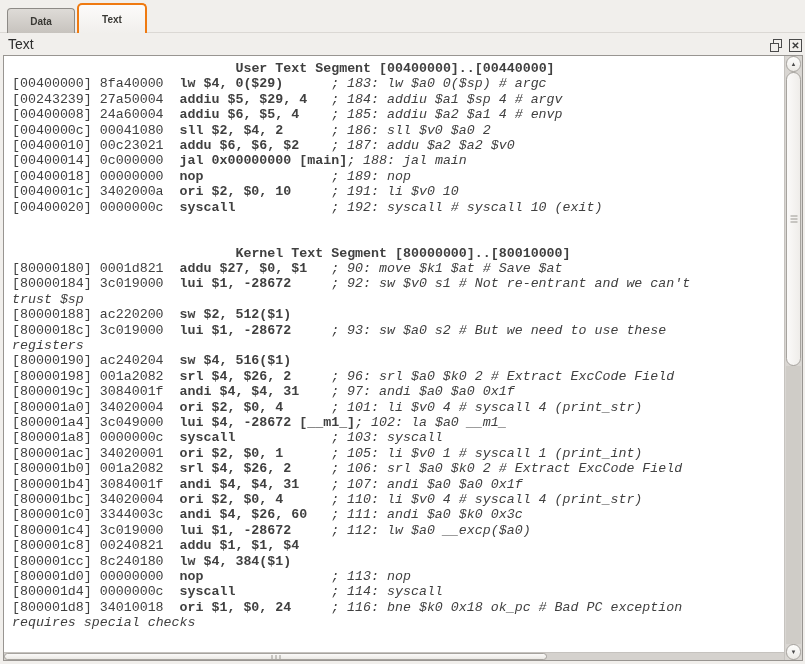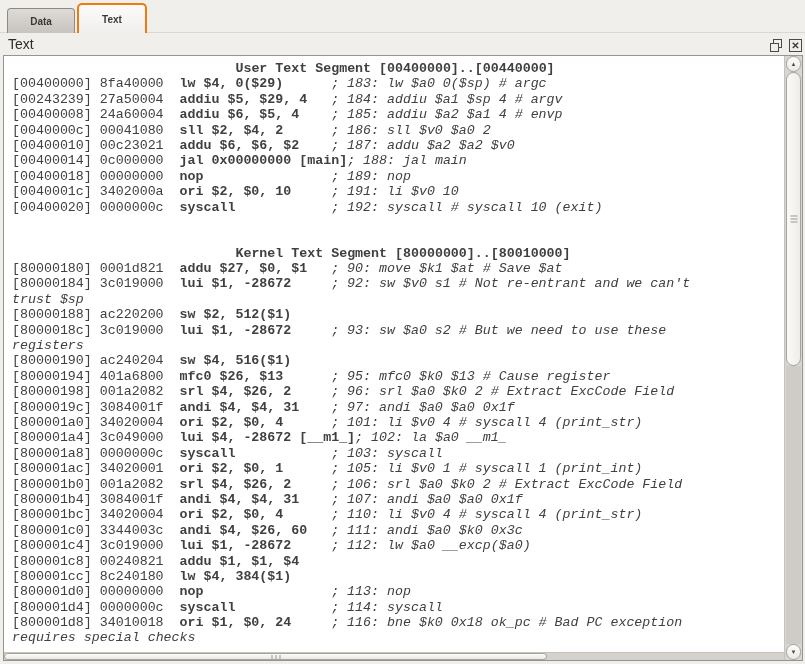--- a/index.html
+++ b/index.html
@@ -107,21 +107,20 @@
         <div class="ln blank"></div>
         <div class="ln blank"></div>
         <div class="ln header">Kernel Text Segment [80000000]..[80010000]</div>
         <div class="ln ins"><span class="addr">[80000180]</span><span class="hex">0001d821</span><span class="instr">addu $27, $0, $1</span><span class="cmt">; 90: move $k1 $at # Save $at</span></div>
         <div class="ln ins"><span class="addr">[80000184]</span><span class="hex">3c019000</span><span class="instr">lui $1, -28672</span><span class="cmt">; 92: sw $v0 s1 # Not re-entrant and we can't</span></div>
         <div class="ln wrap">trust $sp</div>
         <div class="ln ins"><span class="addr">[80000188]</span><span class="hex">ac220200</span><span class="instr">sw $2, 512($1)</span></div>
         <div class="ln ins"><span class="addr">[8000018c]</span><span class="hex">3c019000</span><span class="instr">lui $1, -28672</span><span class="cmt">; 93: sw $a0 s2 # But we need to use these</span></div>
         <div class="ln wrap">registers</div>
         <div class="ln ins"><span class="addr">[80000190]</span><span class="hex">ac240204</span><span class="instr">sw $4, 516($1)</span></div>
-        <div class="ln ins"><span class="addr">[80000194]</span><span class="hex">401a6800</span><span class="instr">mfc0 $26, $13</span><span class="cmt">; 95: mfc0 $k0 $13 # Cause register</span></div>
         <div class="ln ins"><span class="addr">[80000198]</span><span class="hex">001a2082</span><span class="instr">srl $4, $26, 2</span><span class="cmt">; 96: srl $a0 $k0 2 # Extract ExcCode Field</span></div>
         <div class="ln ins"><span class="addr">[8000019c]</span><span class="hex">3084001f</span><span class="instr">andi $4, $4, 31</span><span class="cmt">; 97: andi $a0 $a0 0x1f</span></div>
         <div class="ln ins"><span class="addr">[800001a0]</span><span class="hex">34020004</span><span class="instr">ori $2, $0, 4</span><span class="cmt">; 101: li $v0 4 # syscall 4 (print_str)</span></div>
         <div class="ln ins"><span class="addr">[800001a4]</span><span class="hex">3c049000</span><span class="instr">lui $4, -28672 [__m1_]</span><span class="cmt">; 102: la $a0 __m1_</span></div>
         <div class="ln ins"><span class="addr">[800001a8]</span><span class="hex">0000000c</span><span class="instr">syscall</span><span class="cmt">; 103: syscall</span></div>
         <div class="ln ins"><span class="addr">[800001ac]</span><span class="hex">34020001</span><span class="instr">ori $2, $0, 1</span><span class="cmt">; 105: li $v0 1 # syscall 1 (print_int)</span></div>
         <div class="ln ins"><span class="addr">[800001b0]</span><span class="hex">001a2082</span><span class="instr">srl $4, $26, 2</span><span class="cmt">; 106: srl $a0 $k0 2 # Extract ExcCode Field</span></div>
         <div class="ln ins"><span class="addr">[800001b4]</span><span class="hex">3084001f</span><span class="instr">andi $4, $4, 31</span><span class="cmt">; 107: andi $a0 $a0 0x1f</span></div>
         <div class="ln ins"><span class="addr">[800001bc]</span><span class="hex">34020004</span><span class="instr">ori $2, $0, 4</span><span class="cmt">; 110: li $v0 4 # syscall 4 (print_str)</span></div>
         <div class="ln ins"><span class="addr">[800001c0]</span><span class="hex">3344003c</span><span class="instr">andi $4, $26, 60</span><span class="cmt">; 111: andi $a0 $k0 0x3c</span></div>

